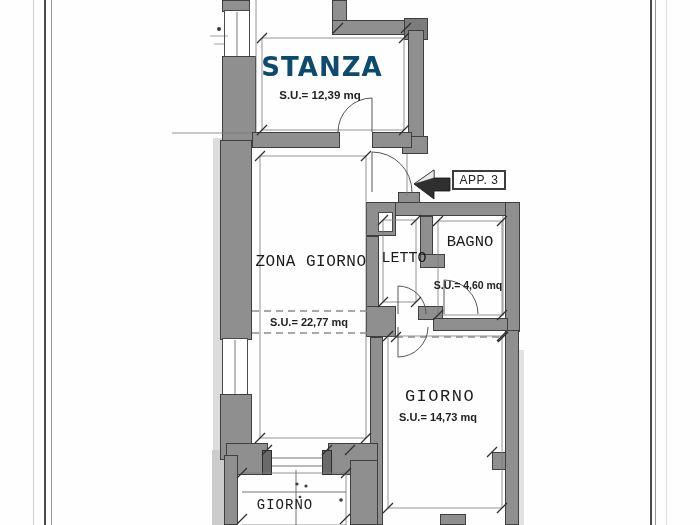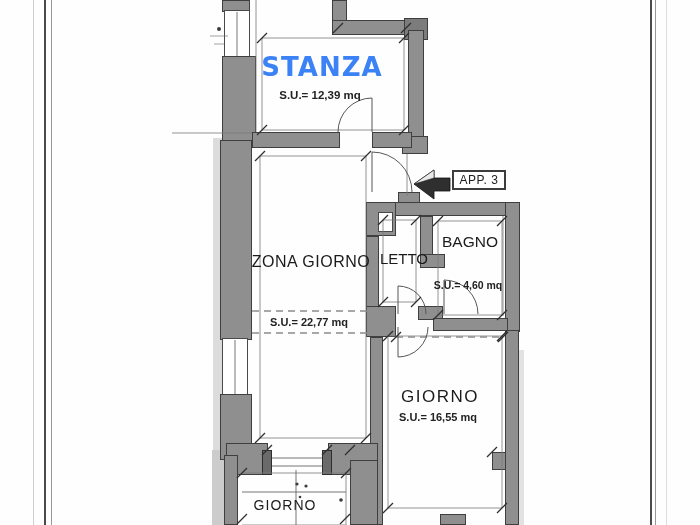--- a/index.html
+++ b/index.html
@@ -5,22 +5,22 @@
   html,body{margin:0;padding:0;background:#fff;}
   .sheet{position:relative;width:700px;height:525px;background:#fffefe;overflow:hidden;
          font-family:"Liberation Sans",sans-serif;}
   .vline{position:absolute;top:0;height:525px;}
   .w{position:absolute;background:#8f8f8f;border:1px solid #3f3f3f;box-sizing:border-box;}
   .wd{background:#6a6a6a;border:1px solid #2e2e2e;}
   .win{position:absolute;background:#ffffff;border:1px solid #4a4a4a;box-sizing:border-box;}
   .wash{position:absolute;}
   svg.lines{position:absolute;left:0;top:0;pointer-events:none;}
   .lbl{position:absolute;transform:translateX(-50%);text-align:center;white-space:nowrap;color:#1b1b1b;}
-  .room-name{font-weight:500;}
-  .stanza-name{font-family:"DejaVu Sans",sans-serif;font-weight:bold;font-size:26px;letter-spacing:1px;color:#3b82f6;}
+  .room-name{font-weight:500;font-family:Liberation Mono, monospace;}
+  .stanza-name{font-family:"DejaVu Sans",sans-serif;font-weight:bold;font-size:26px;letter-spacing:1px;color:#0c4a6e;}
   .area{font-weight:600;font-size:11px;color:#222;text-align:center;}
   .unit-box{position:absolute;left:452px;top:170px;width:54px;height:20px;background:#fff;
             border:2px solid #3d3d3d;box-sizing:border-box;display:flex;align-items:center;justify-content:center;
             font-size:12px;font-weight:500;color:#222;letter-spacing:0.5px;}
 </style>
 </head>
 <body>
 
 <div class="sheet">
 
@@ -146,17 +146,17 @@
 
   <div class="lbl room-name" style="left:311px;top:253px;font-size:16px;letter-spacing:0.5px;">ZONA GIORNO</div>
   <div class="lbl area" style="left:309px;top:276px;margin-top:40px;">S.U.= 22,77 mq</div>
 
   <div class="lbl room-name" style="left:404px;top:250px;font-size:15px;">LETTO</div>
 
   <div class="lbl room-name" style="left:470px;top:233px;font-size:15.5px;">BAGNO</div>
   <div class="lbl area" style="left:468px;top:255px;font-size:10.5px;margin-top:24px;">S.U.= 4,60 mq</div>
 
   <div class="lbl room-name" style="left:440px;top:387px;font-size:17px;letter-spacing:1.5px;">GIORNO</div>
-  <div class="lbl area" style="left:438px;top:411px;">S.U.= 16,55 mq</div>
+  <div class="lbl area" style="left:438px;top:411px;">S.U.= 14,73 mq</div>
 
   <div class="lbl room-name" style="left:285px;top:497px;font-size:14px;letter-spacing:1px;">GIORNO</div>
 
 </div>
 
 </body></html>

